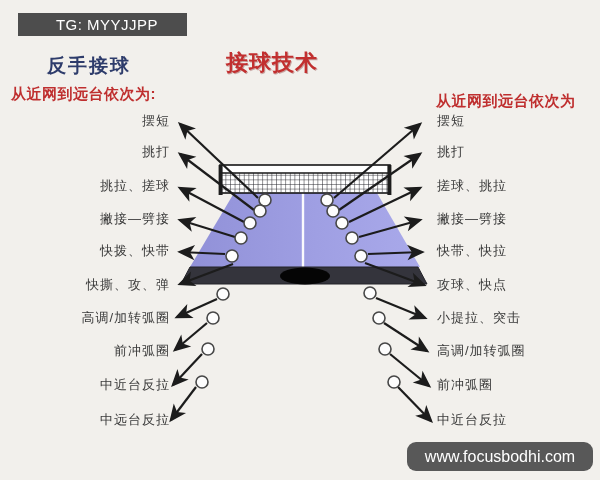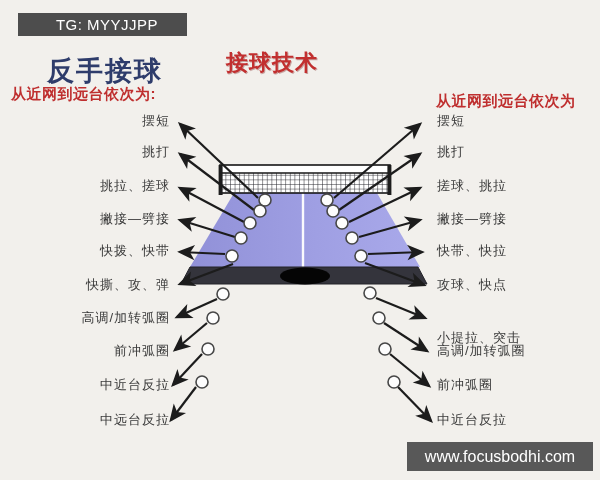--- a/index.html
+++ b/index.html
@@ -7,28 +7,28 @@
     position:relative;width:600px;height:480px;overflow:hidden;
     background:#f2f0ec;
     font-family:"Liberation Sans", sans-serif;
   }
   .wm-box{
     position:absolute;background:#4d4d4d;color:#fff;
     display:flex;align-items:center;justify-content:center;
     font-family:"Liberation Sans", sans-serif;
   }
   #wm-top{left:18px;top:13px;width:169px;height:23px;font-size:15px;justify-content:center;padding-left:9px;box-sizing:border-box;letter-spacing:.5px;}
-  #wm-bottom{left:407px;top:442px;width:186px;height:29px;font-size:16px;background:#585858;}
+  #wm-bottom{left:407px;top:442px;width:186px;height:29px;font-size:16px;background:#585858;border-radius:9px;}
   #main-title{
     position:absolute;left:226px;top:48px;width:150px;
     font-size:22px;font-weight:bold;color:#c22f2f;letter-spacing:1px;
     text-shadow:1px 1px 0 rgba(120,20,20,.35);white-space:nowrap;
   }
   .side-heading{
-    position:absolute;font-size:27px;font-weight:bold;color:#2e3c6b;
+    position:absolute;font-size:19px;font-weight:bold;color:#2e3c6b;
     letter-spacing:2px;white-space:nowrap;
   }
   #left-heading{left:47px;top:53px;}
   #right-heading{left:472px;top:60px;}
   .side-sub{
     position:absolute;font-size:15px;font-weight:bold;color:#bf2f2f;
     white-space:nowrap;letter-spacing:.5px;
   }
   #left-sub{left:11px;top:85px;}
   #right-sub{left:436px;top:92px;}
@@ -66,21 +66,21 @@
       <div class="tech-label left" style="top: 305px;">高调/加转弧圈</div>
       <div class="tech-label left" style="top: 338px;">前冲弧圈</div>
       <div class="tech-label left" style="top: 372px;">中近台反拉</div>
       <div class="tech-label left" style="top: 407px;">中远台反拉</div>
       <div class="tech-label right" style="top: 108px;">摆短</div>
       <div class="tech-label right" style="top: 139px;">挑打</div>
       <div class="tech-label right" style="top: 173px;">搓球、挑拉</div>
       <div class="tech-label right" style="top: 206px;">撇接—劈接</div>
       <div class="tech-label right" style="top: 238px;">快带、快拉</div>
       <div class="tech-label right" style="top: 272px;">攻球、快点</div>
-      <div class="tech-label right" style="top: 305px; margin-top: 20px;">小提拉、突击</div>
+      <div class="tech-label right" style="top: 305px;">小提拉、突击</div>
       <div class="tech-label right" style="top: 338px;">高调/加转弧圈</div>
       <div class="tech-label right" style="top: 372px;">前冲弧圈</div>
       <div class="tech-label right" style="top: 407px;">中近台反拉</div>
     </div>
 
   <svg id="diagram-svg" width="600" height="480" viewBox="0 0 600 480">
     <defs>
       <pattern id="mesh" width="4.6" height="4.6" patternUnits="userSpaceOnUse">
         <path d="M0 0 H4.6 M0 0 V4.6" fill="none" stroke="#23232a" stroke-width="1"></path>
       </pattern>

